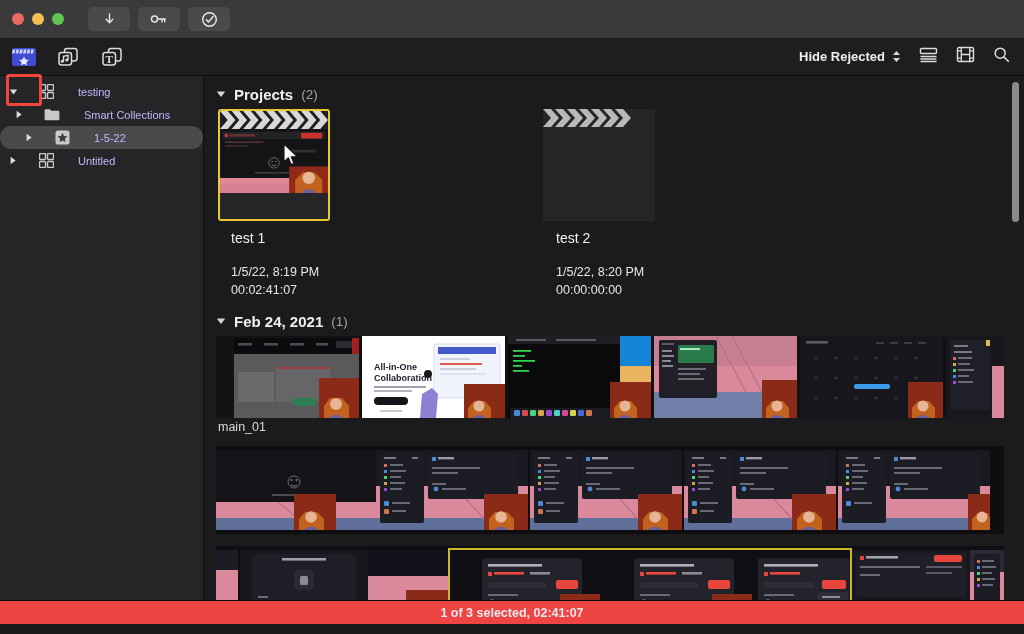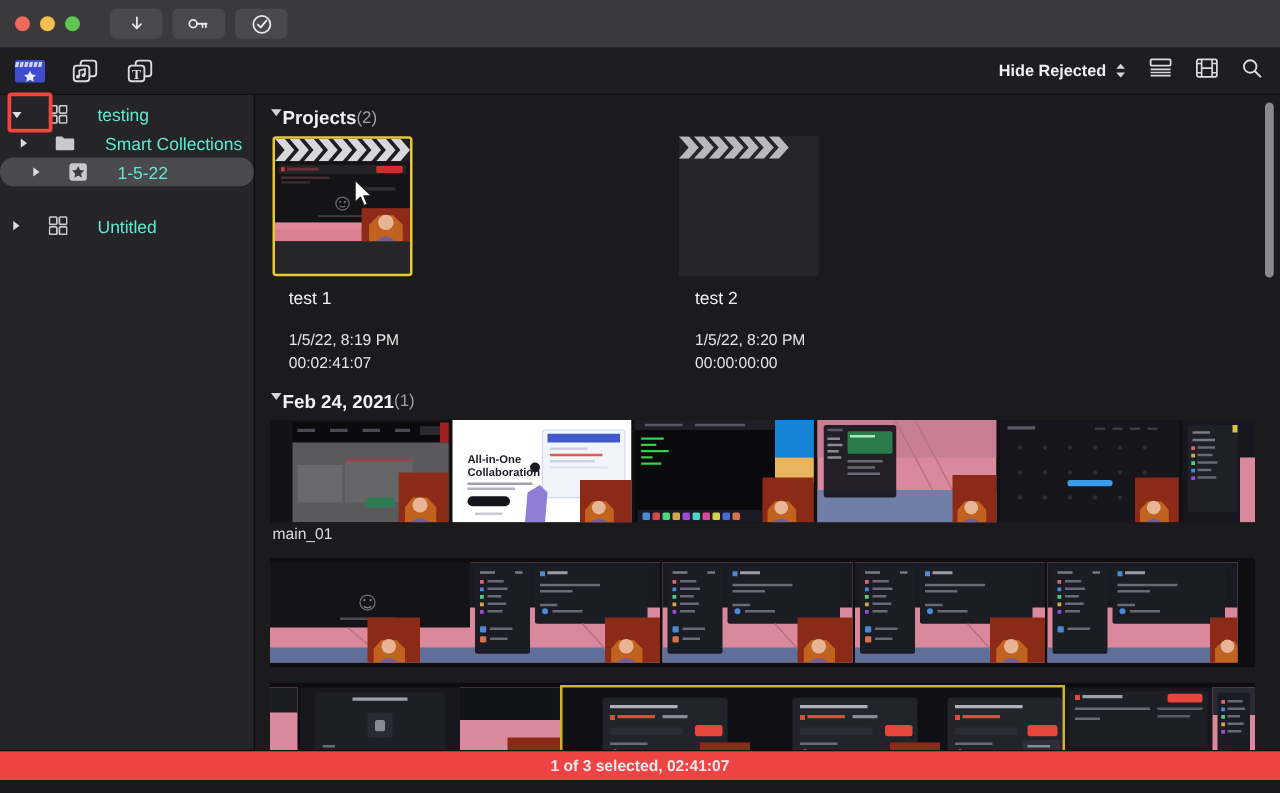--- a/index.html
+++ b/index.html
@@ -90,22 +90,22 @@
   .sidebar {
     width: 204px; flex: 0 0 204px;
     background: #252527;
     border-right: 1px solid #0d0d0e;
     padding-top: 4px;
     position: relative;
   }
   .tree-row {
     height: 23px;
     display: flex; align-items: center;
-    font-size: 14px;
-    color: #5eead4;
+    font-size: 11px;
+    color: #c4b5fd;
     padding-right: 6px;
     gap: 16px;
   }
   .tree-row.selected { background: #4a4a4c; }
   .disc {
     width: 14px; flex: 0 0 14px;
     display: flex; align-items: center; justify-content: center;
     color: #dcdcde;
     font-size: 9px;
   }
@@ -118,21 +118,21 @@
   .tree-label { white-space: nowrap; }
 
   
   .main {
     flex: 1; min-width: 0;
     background: #1b1b1d;
     position: relative;
     overflow: hidden;
   }
   .section-head {
-    display: flex; gap: 0;
+    display: flex; align-items: center; gap: 8px;
     padding: 10px 0 6px 12px;
     color: #f0f0f2;
   }
   .sh-tri { font-size: 9px; color: #d6d6d8; }
   .sh-title { font-size: 15px; font-weight: bold; }
   .sh-count { font-size: 13.5px; color: #a0a0a2; }
 
   .projects-row {
     display: flex;
     padding-left: 14px;
@@ -355,21 +355,21 @@
         </span>
         <span class="tree-icon">
           <svg width="15" height="15" viewBox="0 0 15 15">
             <rect x="0.5" y="0.5" width="14" height="14" rx="2.6" fill="#c9c9cb"></rect>
             <path d="M7.5 2.7 l1.5 3.2 3.4 .4 -2.5 2.4 .6 3.4 -3-1.7 -3 1.7 .6-3.4 -2.5-2.4 3.4-.4z" fill="#3c3c3e"></path>
           </svg>
         </span>
         <span class="tree-label">1-5-22</span>
       </div>
 
-      <div class="tree-row" style="padding-left:6px;margin-top:20px;">
+      <div class="tree-row" style="padding-left:6px;">
         <span class="disc">
           <svg width="8" height="9" viewBox="0 0 8 9">
               <path d="M1.6 0.8 L6.6 4.5 L1.6 8.2 Z" fill="#dcdcde"></path>
             </svg>
         </span>
         <span class="tree-icon">
           <svg width="15" height="15" viewBox="0 0 15 15">
             <rect x="0.5" y="0.5" width="6" height="6" rx="1" stroke="#c9c9cb" stroke-width="1.4" fill="none"></rect>
             <rect x="8.5" y="0.5" width="6" height="6" rx="1" stroke="#c9c9cb" stroke-width="1.4" fill="none"></rect>
             <rect x="0.5" y="8.5" width="6" height="6" rx="1" stroke="#c9c9cb" stroke-width="1.4" fill="none"></rect>

